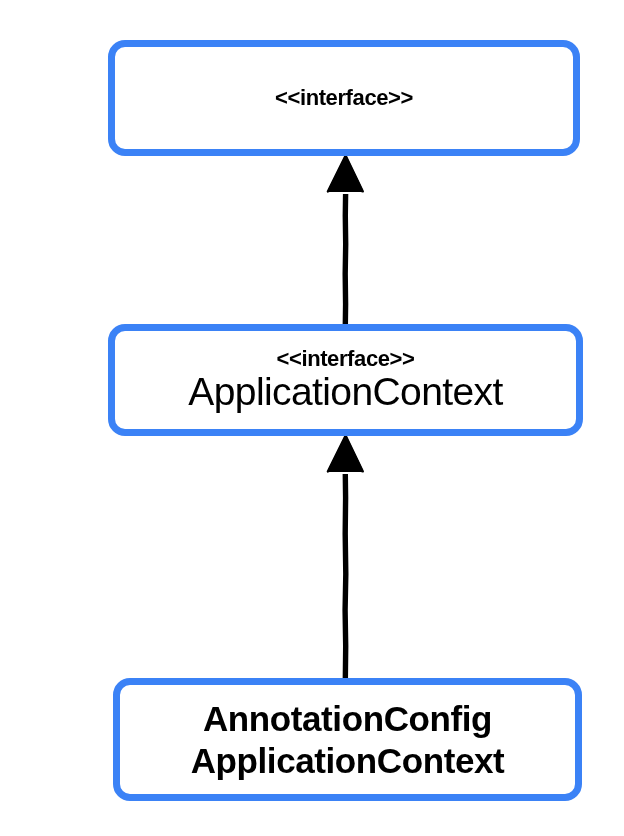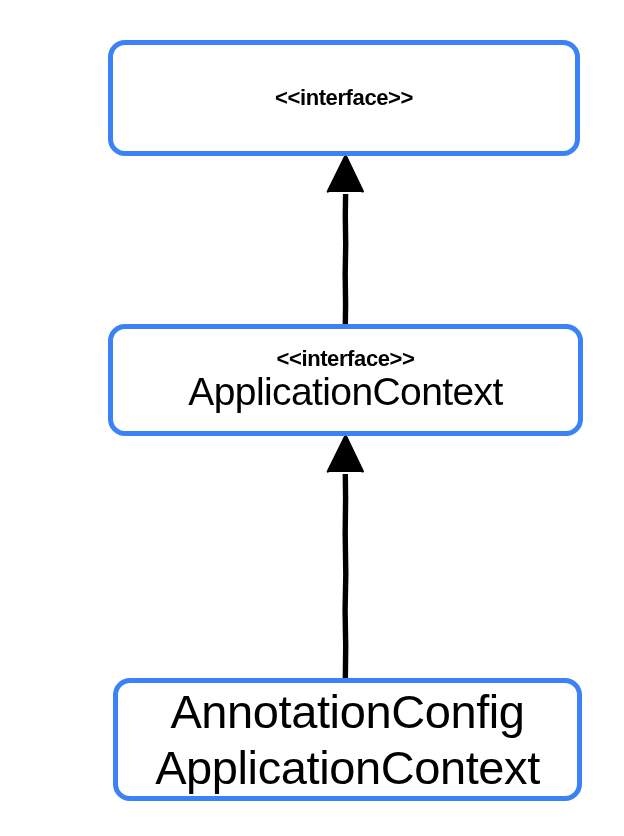--- a/index.html
+++ b/index.html
@@ -17,21 +17,21 @@
     height: 836px;
     background: #ffffff;
     overflow: hidden;
   }
 
   
   .node {
     position: absolute;
     box-sizing: border-box;
     background: #ffffff;
-    border: 5px solid #3b82f6;
+    border: 7px solid #3b82f6;
     border-radius: 17px;
     display: flex;
     flex-direction: column;
     align-items: center;
     justify-content: center;
     text-align: center;
     color: #000000;
     z-index: 3;
   }
   .stereotype {
@@ -42,22 +42,22 @@
     margin-bottom: 1px;
   }
   .node-name {
     font-size: 39px;
     font-weight: normal;
     line-height: 1.06;
     letter-spacing: -0.6px;
     white-space: nowrap;
   }
   .node-name-multiline {
-    font-size: 47px;
-    font-weight: normal;
+    font-size: 35px;
+    font-weight: bold;
     line-height: 1.18;
     letter-spacing: -0.4px;
   }
 
   
   #node-beanfactory {
     left: 108px;  top: 40px;
     width: 472px; height: 116px;
   }
   #node-applicationcontext {

